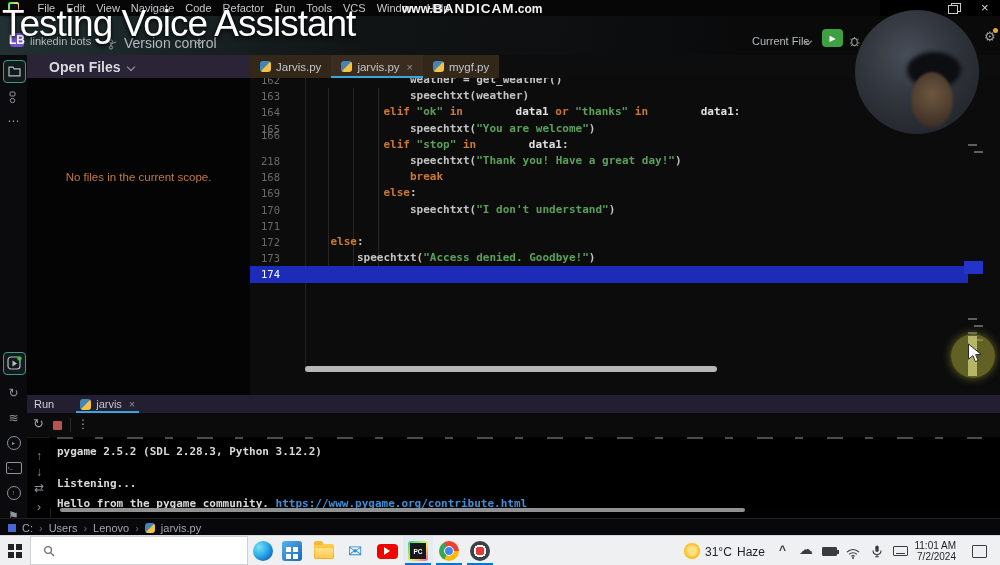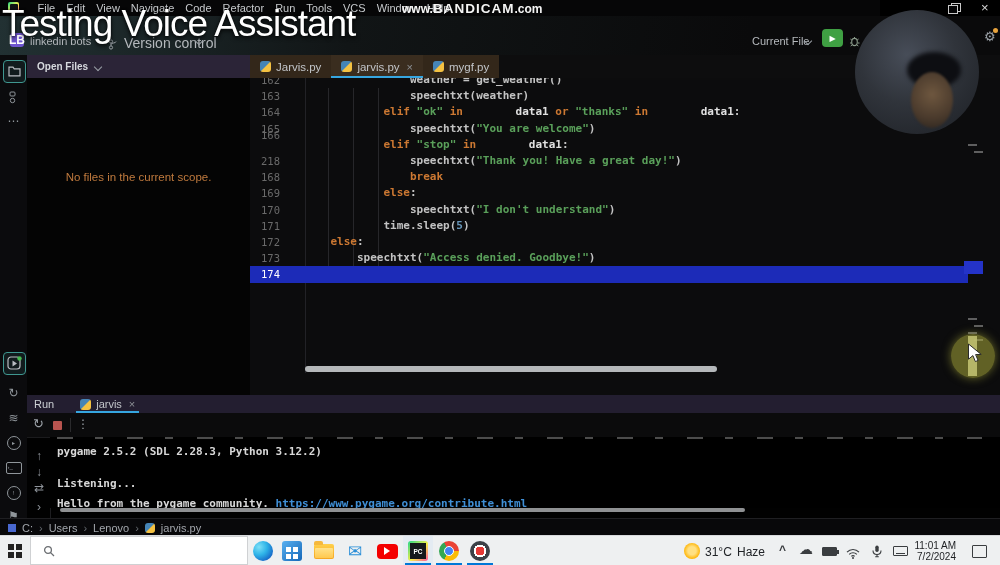--- a/index.html
+++ b/index.html
@@ -56,21 +56,21 @@
   #activity-bar{position:absolute;left:0;top:55px;width:27px;height:463px;background:#0b0b0d;border-right:1px solid #1c1c1f;}
   .act{position:absolute;left:3px;width:21px;height:21px;display:flex;align-items:center;justify-content:center;color:#90969b;}
   .act.active{border:1px solid #3f9790;border-radius:4px;background:rgba(63,151,144,.12);}
   .glyph12{font-size:12px;line-height:12px;color:#90969b;}
   .circ-icon{width:12px;height:12px;border:1.2px solid #90969b;border-radius:50%;display:flex;align-items:center;justify-content:center;font-size:6px;color:#90969b;}
   .term-icon{width:13px;height:10px;border:1.2px solid #90969b;border-radius:2px;font-size:6px;color:#90969b;line-height:9px;padding-left:1px;}
 
   
   #project-panel{position:absolute;left:27px;top:55px;width:223px;height:340px;background:#040404;border-right:1px solid #1e1e21;}
   #project-header{position:absolute;left:0;top:0;width:223px;height:23px;background:#2b2437;display:flex;align-items:center;}
-  #project-title{margin-left:10px;font-size:10px;font-weight:bold;color:#d6d9dd;}
+  #project-title{margin-left:22px;font-size:14px;font-weight:bold;color:#d6d9dd;}
   #project-caret{margin-left:7px;}
   #empty-line1{position:absolute;left:0;top:116px;width:223px;text-align:center;font-size:11.5px;color:#c07a3e;}
   #empty-line2{position:absolute;left:0;top:133px;width:223px;text-align:center;font-size:11.5px;color:#c9b648;}
 
   
   #editor{position:absolute;left:250px;top:55px;width:750px;height:340px;background:#0c0c0d;overflow:hidden;}
   #editor-tabs{position:absolute;left:0;top:0;width:750px;height:23px;background:#0d0d0e;display:flex;z-index:5;}
   .tab{height:23px;padding:0 10px;display:flex;align-items:center;gap:5px;background:#33271a;position:relative;}
   .tab.active{background:#3a2d1f;}
   .tab.active::after{content:"";position:absolute;left:0;bottom:0;width:100%;height:2.5px;background:#36a6e0;}
@@ -338,21 +338,20 @@
     <div class="cline" style="top: 81.8px;"><span class="tk-p">            </span><span class="tk-k">elif </span><span class="tk-s">"stop"</span><span class="tk-k"> in </span><span class="tk-b">data1</span><span class="tk-p">:</span></div>
     <div class="lnum" style="top: 98px;">218</div>
     <div class="cline" style="top: 98px;"><span class="tk-p">                </span><span class="tk-p">speechtxt(</span><span class="tk-s">"Thank you! Have a great day!"</span><span class="tk-p">)</span></div>
     <div class="lnum" style="top: 114.2px;">168</div>
     <div class="cline" style="top: 114.2px;"><span class="tk-p">                </span><span class="tk-k">break</span></div>
     <div class="lnum" style="top: 130.4px;">169</div>
     <div class="cline" style="top: 130.4px;"><span class="tk-p">            </span><span class="tk-k">else</span><span class="tk-p">:</span></div>
     <div class="lnum" style="top: 146.6px;">170</div>
     <div class="cline" style="top: 146.6px;"><span class="tk-p">                </span><span class="tk-p">speechtxt(</span><span class="tk-s">"I don't understand"</span><span class="tk-p">)</span></div>
     <div class="lnum" style="top: 162.8px;">171</div>
-    <div class="cline" style="top: 162.8px;"><span class="tk-p">            </span><span class="tk-p">time.sleep(</span><span class="tk-n">5</span><span class="tk-p">)</span></div>
     <div class="lnum" style="top: 179px;">172</div>
     <div class="cline" style="top: 179px;"><span class="tk-p">    </span><span class="tk-k">else</span><span class="tk-p">:</span></div>
     <div class="lnum" style="top: 195.2px;">173</div>
     <div class="cline" style="top: 195.2px;"><span class="tk-p">        </span><span class="tk-p">speechtxt(</span><span class="tk-s">"Access denied. Goodbye!"</span><span class="tk-p">)</span></div>
     <div class="caret-line" style="top: 211.4px;"></div>
     <div class="lnum cur" style="top: 211.4px;">174</div>
     <div class="cline" style="top: 211.4px;"><span class="tk-p"></span></div>
   </div>
 
 <div id="webcam">

